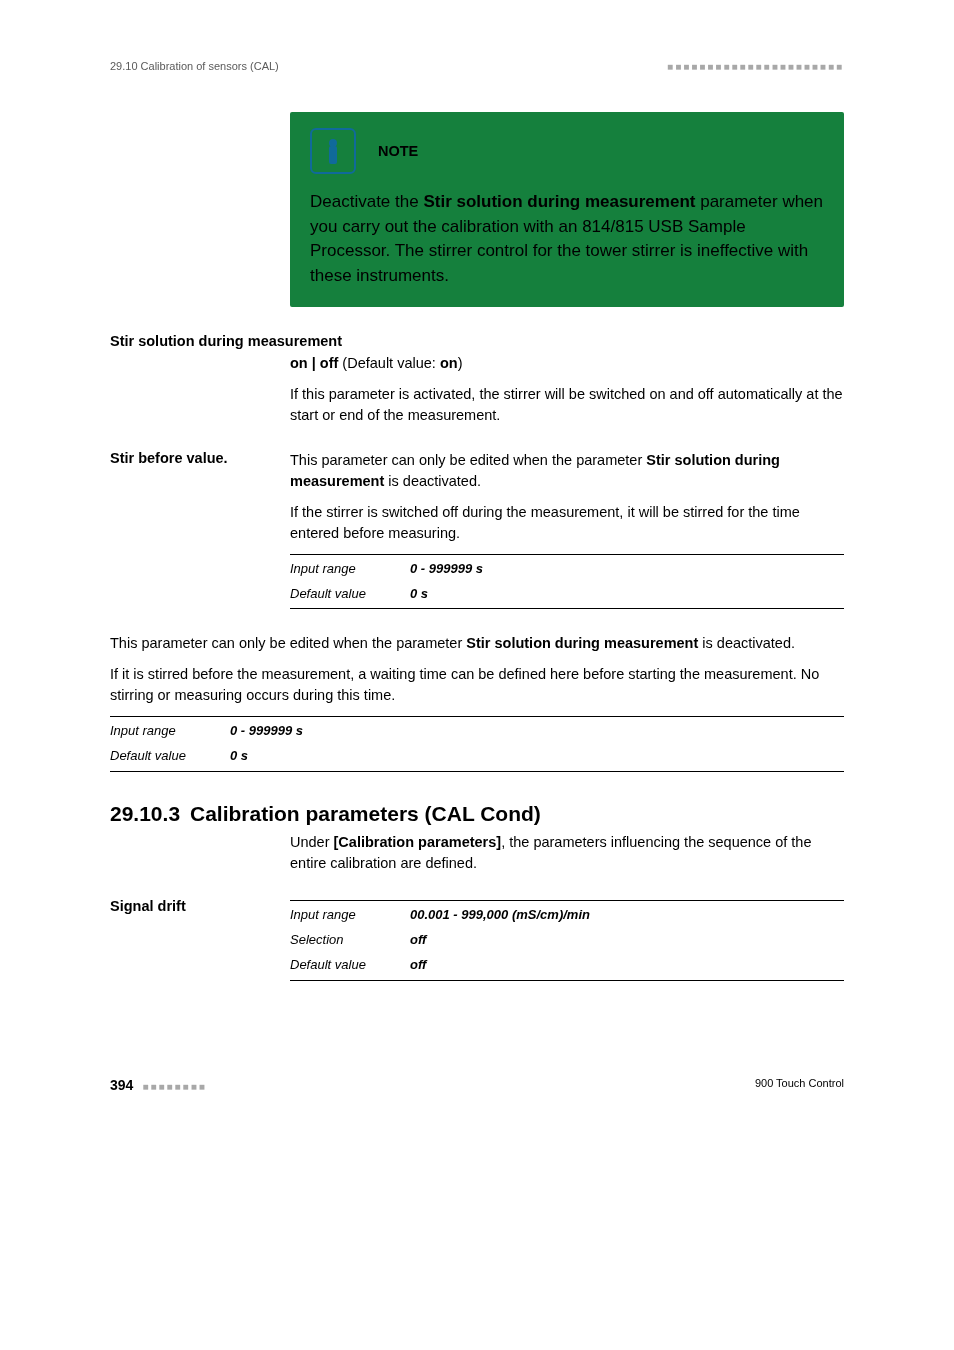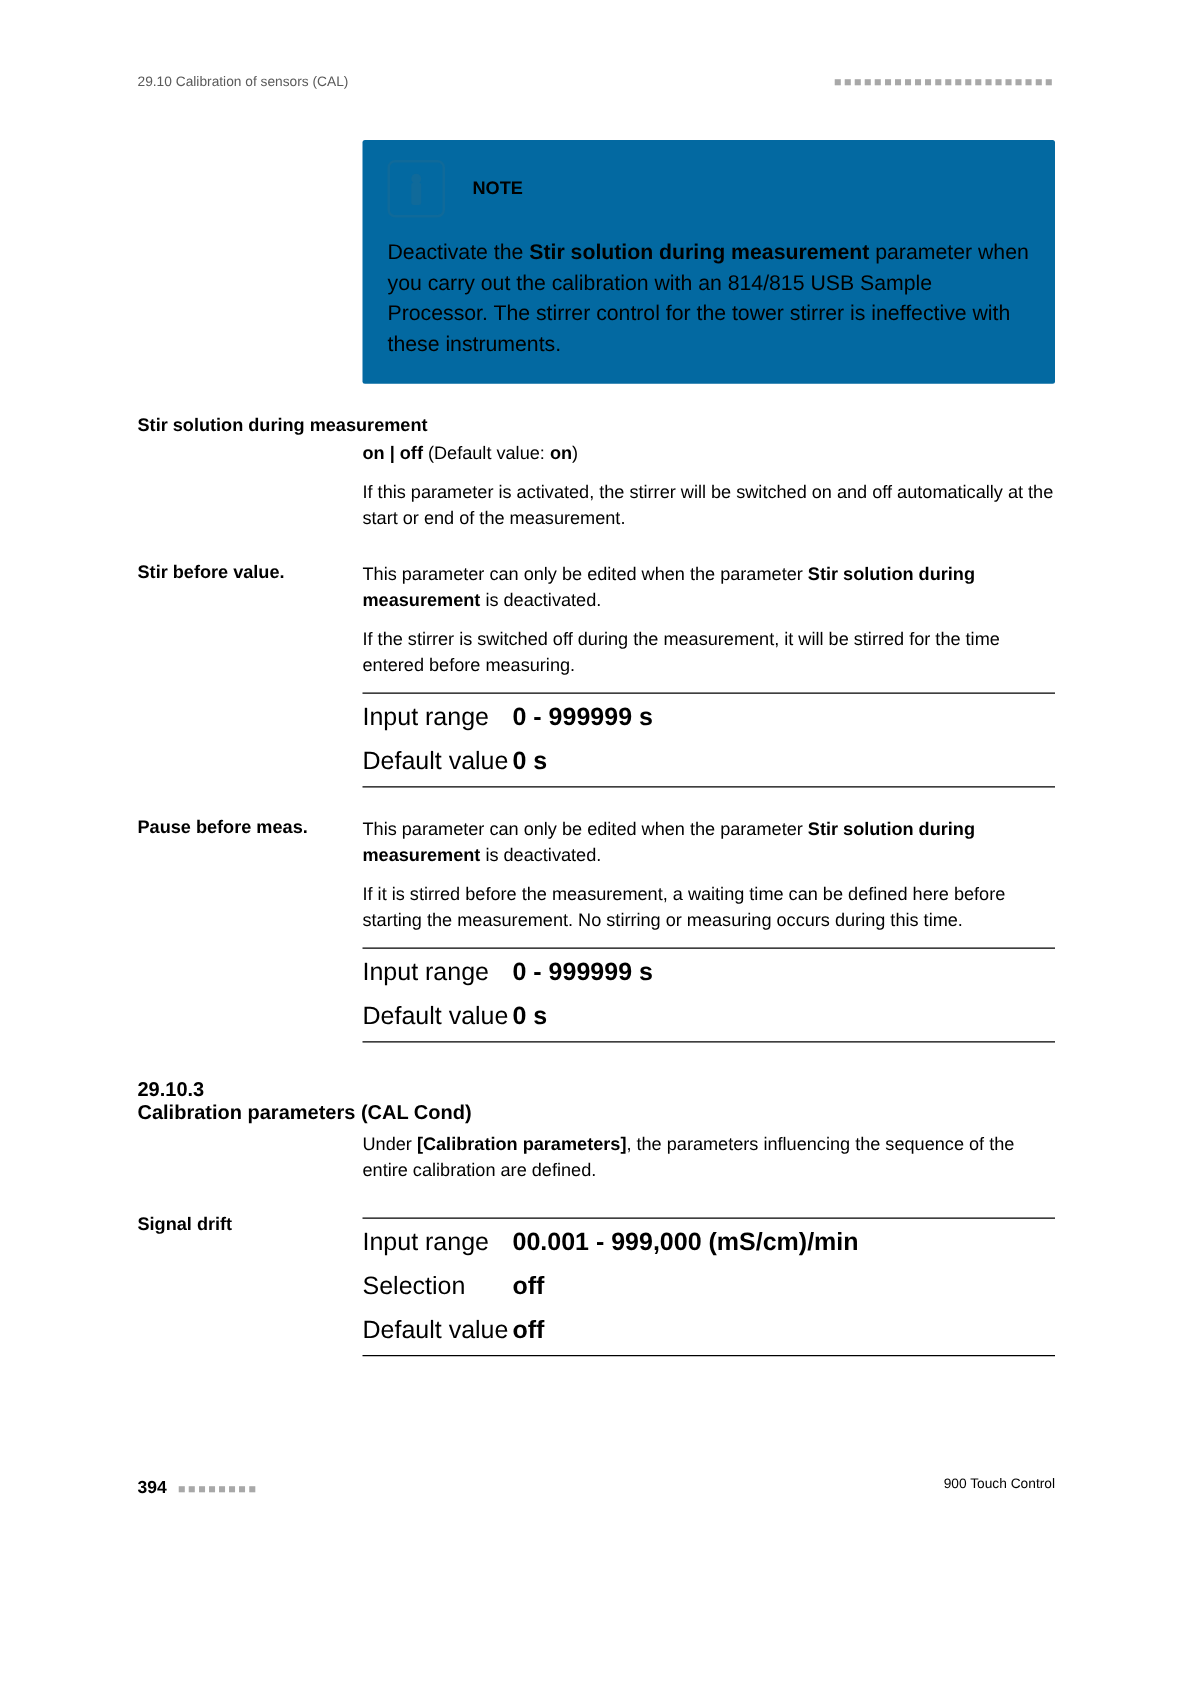--- a/index.html
+++ b/index.html
@@ -21,21 +21,21 @@
     color: #5a5a5a;
     margin-bottom: 40px;
   }
   .running-header .dashes {
     letter-spacing: 2px;
     color: #a8a8a8;
     font-size: 10px;
   }
   .note-box {
     margin-left: 180px;
-    background: #0369a1;
+    background: #15803d;
     padding: 16px 20px 18px 20px;
     border-radius: 2px;
     margin-bottom: 26px;
   }
   .note-header {
     display: flex;
     align-items: center;
     gap: 22px;
     margin-bottom: 16px;
   }
@@ -107,31 +107,31 @@
     border-top: 1px solid #000;
     margin: 2px 0;
   }
   .range-table {
     margin-top: 2px;
     margin-bottom: 6px;
   }
   .range-row {
     display: flex;
     padding: 3px 0;
-    font-size: 20px;
+    font-size: 13px;
+    font-style: italic;
   }
   .range-key { width: 120px; flex-shrink: 0; }
   .range-val { font-weight: bold; }
   .section-heading {
     display: flex;
     font-weight: bold;
-    font-size: 16px;
+    font-size: 21px;
     margin-top: 24px;
     margin-bottom: 6px;
-    flex-direction: column;
   }
   .section-num { width: 80px; flex-shrink: 0; }
   .section-title { }
   .footer {
     display: flex;
     justify-content: space-between;
     align-items: flex-start;
     font-size: 11px;
     margin-top: 90px;
   }
@@ -199,21 +199,20 @@
           <span class="range-val">0 s</span>
         </div>
         <hr class="hr">
       </div>
     </div>
   </div>
 
   <div class="block-spacer"></div>
 
   <div class="param-row">
-    <div class="param-label">Pause before meas.</div>
     <div class="param-content">
       <p>
         <span>This parameter can only be edited when the parameter </span><span class="bold">Stir solution during measurement</span><span> is deactivated.</span>
       </p>
       <p>If it is stirred before the measurement, a waiting time can be defined here before starting the measurement. No stirring or measuring occurs during this time.</p>
       <div class="range-table">
         <hr class="hr">
         <div class="range-row">
           <span class="range-key">Input range</span>
           <span class="range-val">0 - 999999 s</span>

